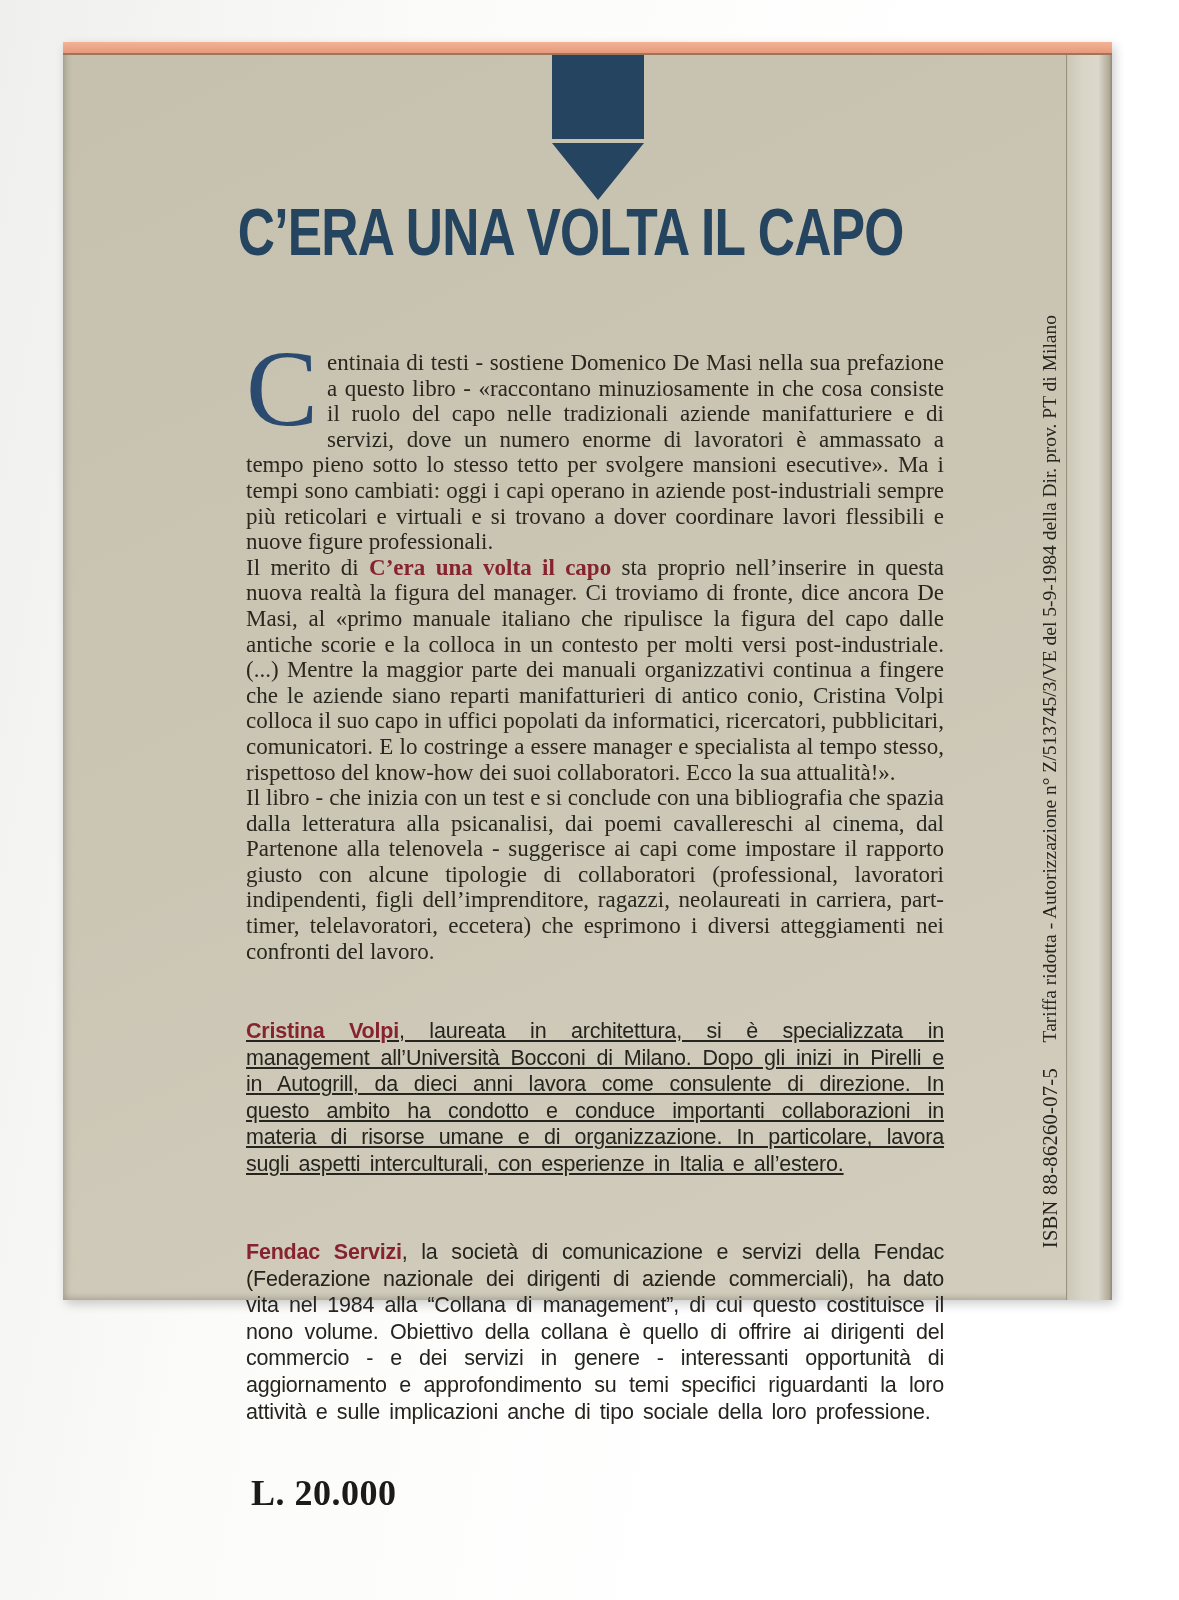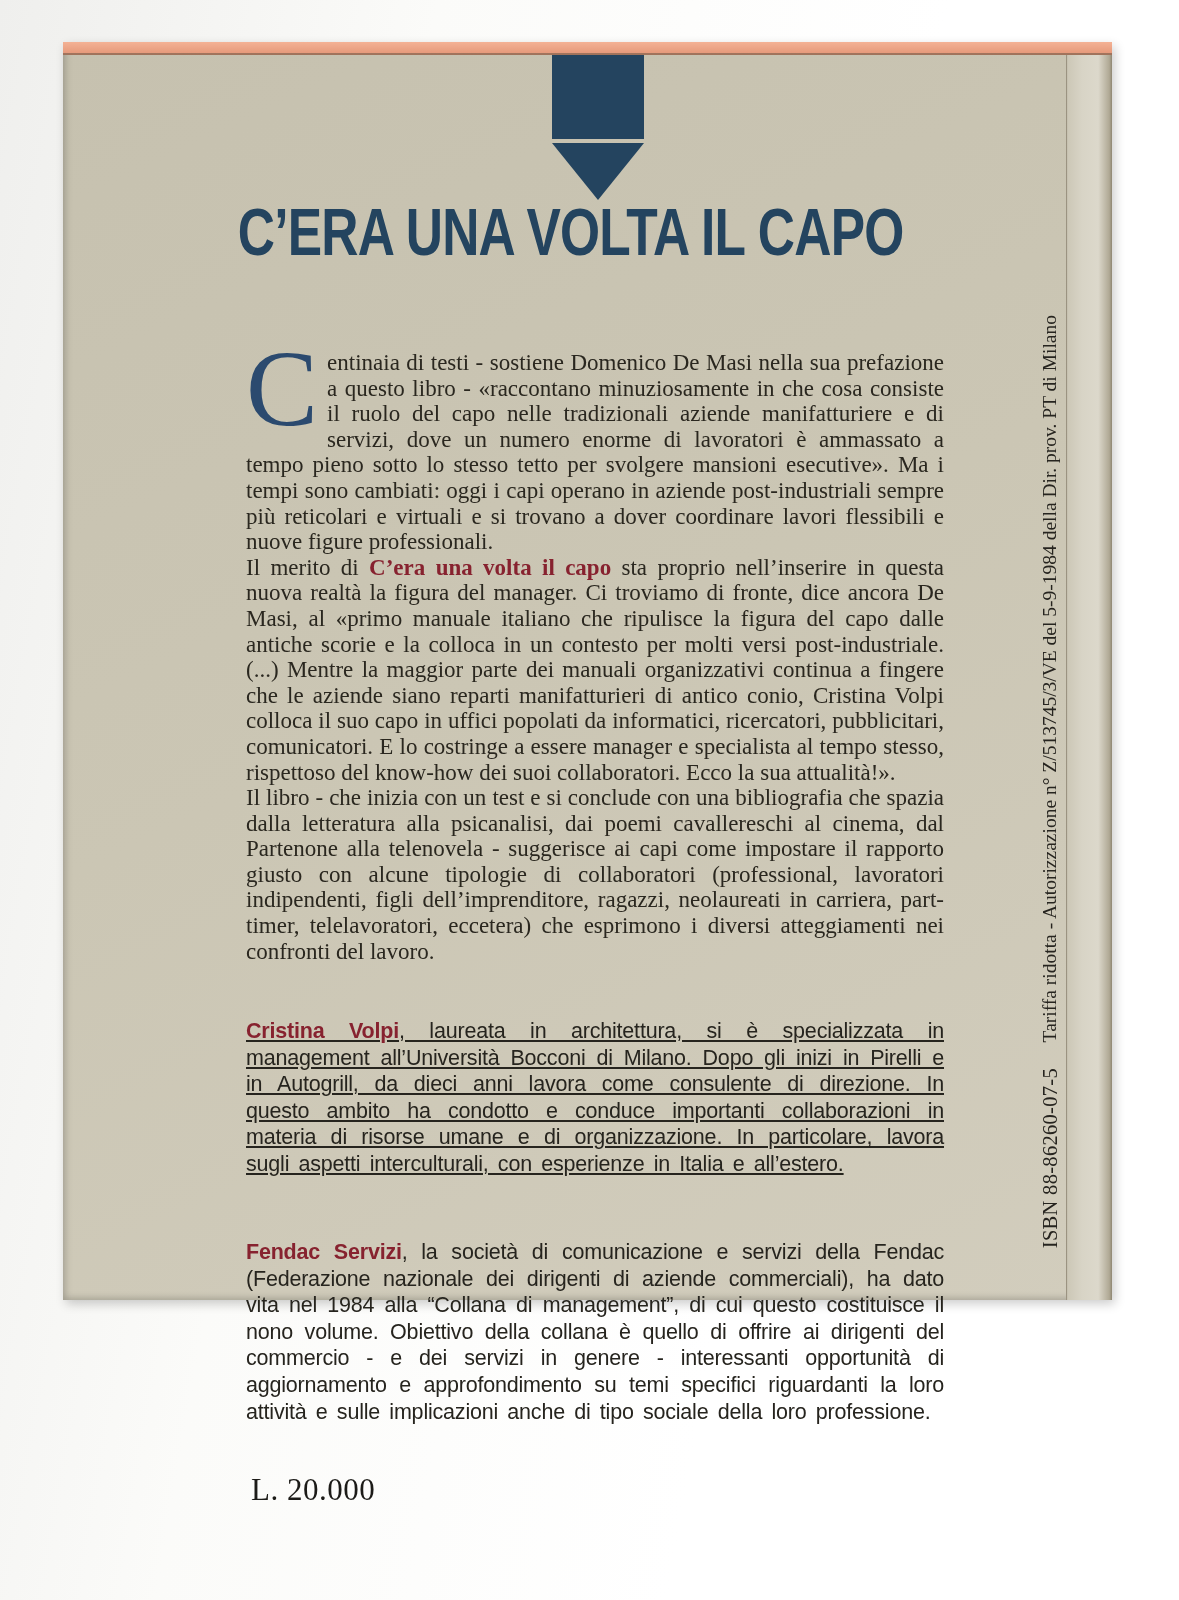--- a/index.html
+++ b/index.html
@@ -58,21 +58,21 @@
   .seg-bold-red{color:var(--red);font-weight:bold;}
   .seg-italic{}
   .bio{
     position:absolute;left:183px;width:698px;
     font-family:"Liberation Sans",sans-serif;
     font-size:21.5px;line-height:26.6px;letter-spacing:-.2px;word-spacing:3.5px;
     text-align:justify;color:#26241e;
   }
   .bio-author{top:976px;text-decoration:underline;}
   .bio-publisher{top:1188px;margin-top:9px;}
-  .price{position:absolute;left:188px;top:1430px;font-size:31px;color:#1c1b18;letter-spacing:.5px;}
+  .price{position:absolute;left:188px;top:1430px;font-size:36px;color:#1c1b18;letter-spacing:.5px;font-weight:bold;}
   .vtext{
     position:absolute;writing-mode:vertical-rl;transform:rotate(180deg);
     white-space:nowrap;color:#26241f;font-family:"Liberation Serif",serif;
   }
   .vtext-postal{left:976px;bottom:258px;font-size:19.5px;}
   .vtext-isbn{left:976px;bottom:52px;font-size:20.5px;letter-spacing:.3px;}
 </style>
 </head>
 <body>
 

